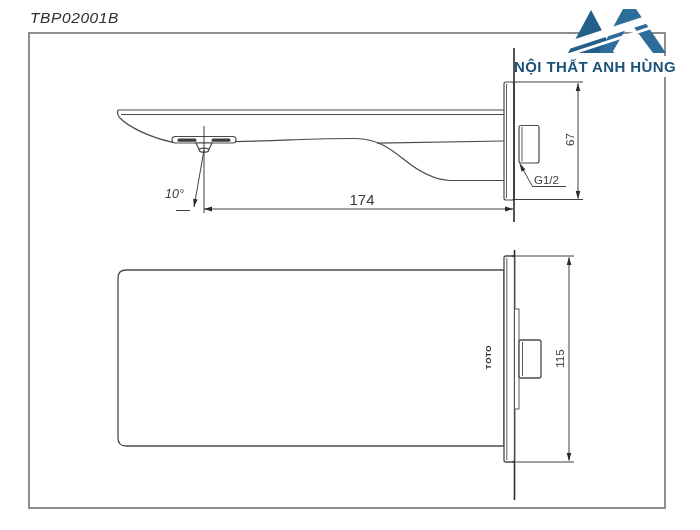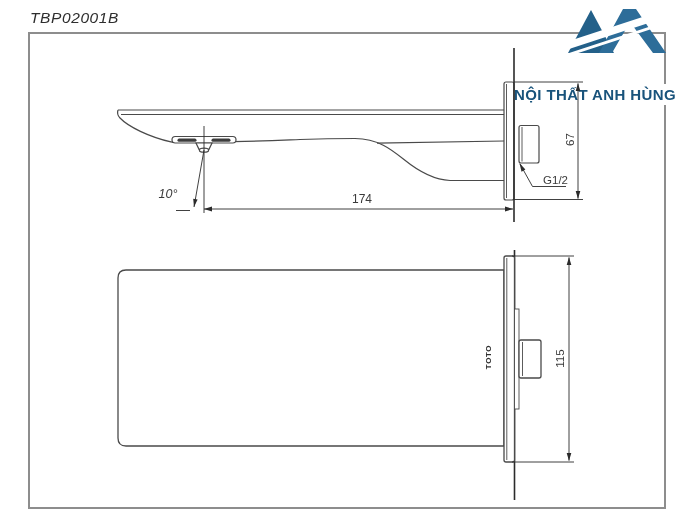--- a/index.html
+++ b/index.html
@@ -11,32 +11,32 @@
   #page-title{
     left:30px;top:9px;font-size:15.5px;color:#2e2e2e;letter-spacing:.6px;font-style:italic;
   }
   #frame{
     left:28px;top:32px;width:634px;height:473px;border:2px solid #8d8d8d;
   }
   #logo-icon{left:566px;top:5px;width:104px;height:50px;}
   #brand-name{
     left:514px;top:56px;width:162px;height:21px;background:#ffffff;
     color:#19537b;font-size:15px;font-weight:bold;letter-spacing:.4px;
-    text-align:center;line-height:21px;white-space:nowrap;margin-top:28px;
+    text-align:center;line-height:21px;white-space:nowrap;
   }
   #drawing{left:0;top:0;width:700px;height:530px;}
   .dim{
-    color:#3a3a3a;font-size:12px;text-align:center;line-height:13px;white-space:nowrap;
+    color:#3a3a3a;font-size:15px;text-align:center;line-height:13px;white-space:nowrap;
   }
   .rot{transform:rotate(-90deg);transform-origin:center center;}
   #dim-length{left:342px;top:193px;width:40px;}
   #dim-height{left:552px;top:133px;width:36px;font-size:11.5px;}
   #dim-width{left:542px;top:352px;width:36px;font-size:11.5px;}
-  #dim-angle{left:152px;top:188px;width:32px;font-style:italic;font-size:12.5px;text-align:center;}
-  #thread-label{left:534px;top:174px;width:34px;font-size:11.5px;text-align:right;}
+  #dim-angle{left:152px;top:188px;width:32px;font-style:italic;font-size:12.5px;text-align:right;}
+  #thread-label{left:534px;top:174px;width:34px;font-size:11.5px;text-align:left;}
   #toto-mark{
     left:469px;top:351px;width:40px;height:12px;font-size:8px;font-weight:bold;
     letter-spacing:.6px;color:#2f2f2f;text-align:center;line-height:12px;
   }
 </style>
 </head>
 <body>
 
 <div class="abs" id="page-title">TBP02001B</div>
 

